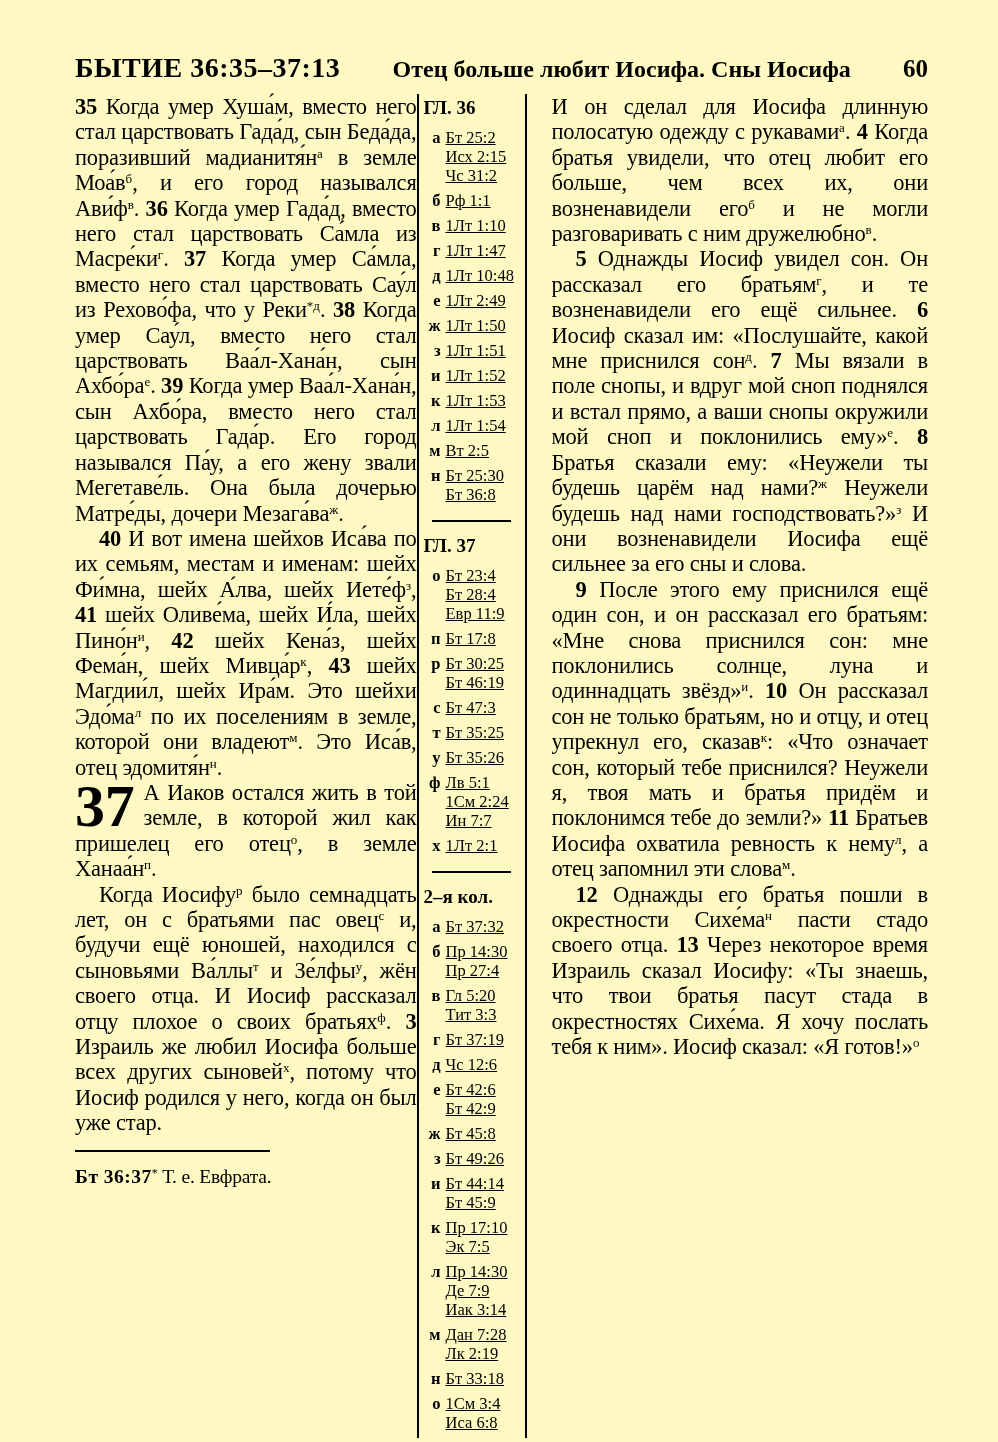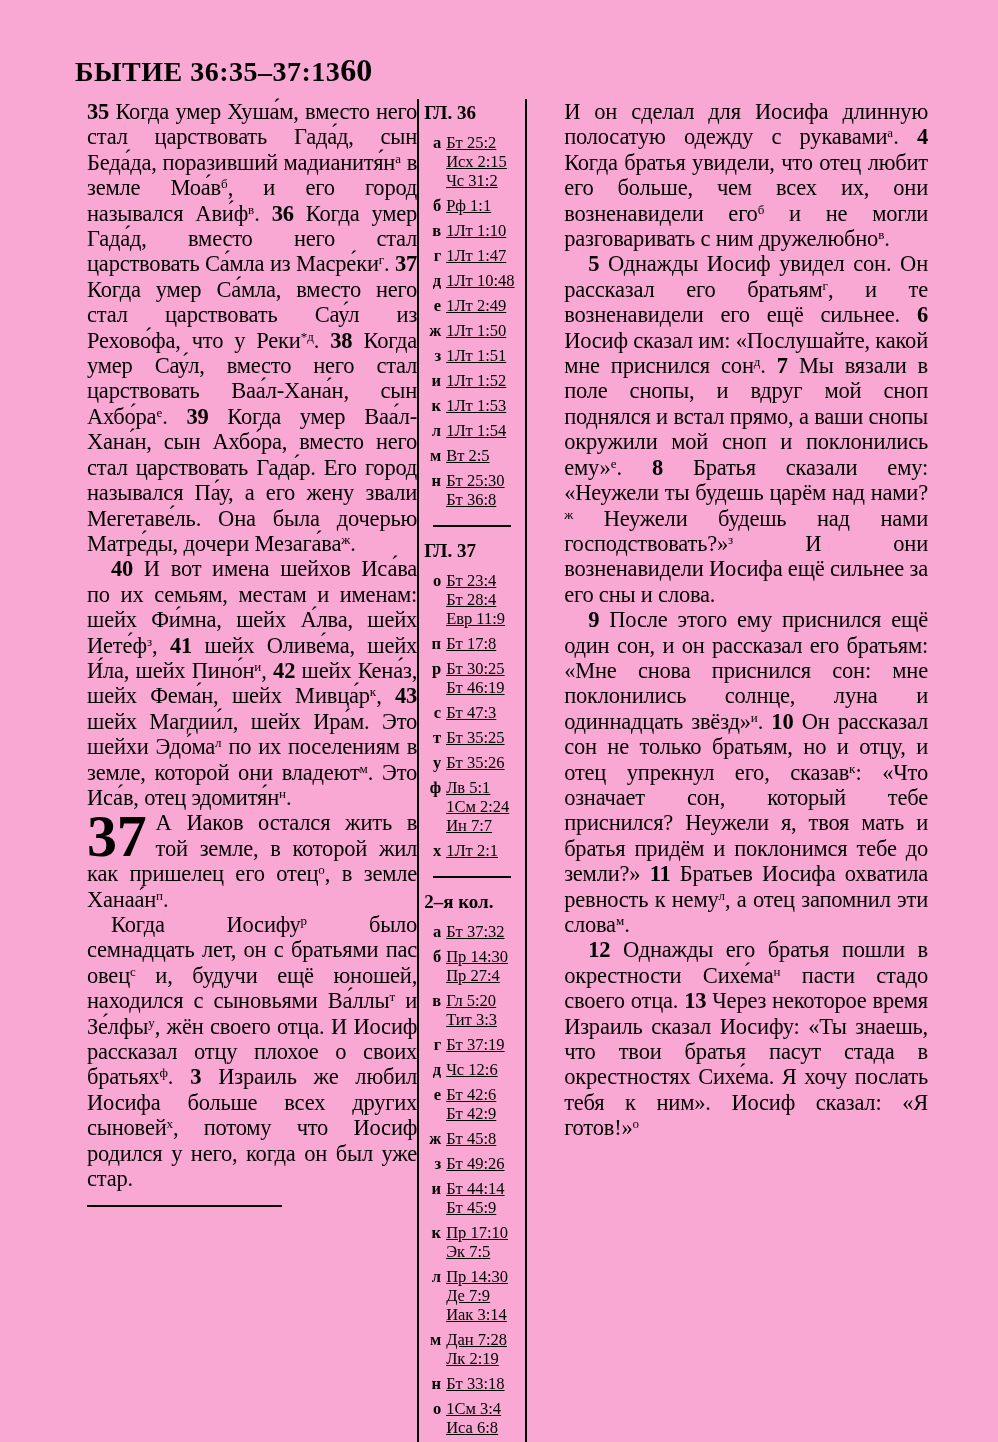--- a/index.html
+++ b/index.html
@@ -1,27 +1,27 @@
 <!DOCTYPE html>
 <html lang="ru"><head>
 <meta charset="utf-8">
 <style>
   html,body{margin:0;padding:0;background:#e8e8e8;}
   .page{
-    width:998px;height:1442px;background:#f9a8d4;color:#000;
+    width:998px;height:1442px;background:#fef9c3;color:#000;
     font-family:"Liberation Serif","DejaVu Serif",serif;
     box-sizing:border-box;padding:52px 70px 0 75px;
     position:relative;overflow:hidden;margin:0 auto;
   }
   header{display:flex;align-items:baseline;font-weight:bold;white-space:nowrap;}
   .h-left{font-size:28px;letter-spacing:.5px;}
   .h-center{flex:1;text-align:center;font-size:24px;}
-  .h-page{font-size:32px;}
+  .h-page{font-size:25px;}
   .columns{display:flex;margin-top:10px;min-height:1290px;align-items:stretch;}
-  .body-col{font-size:22.5px;line-height:25.4px;text-align:justify;letter-spacing:-.2px;margin-left:12px;}
+  .body-col{font-size:22.5px;line-height:25.4px;text-align:justify;letter-spacing:-.2px;}
   .body-col.left{width:352px;}
   .body-col.right{width:388px;padding-left:25px;}
   .para{margin:0;}
   .para.indent{text-indent:24px;}
   .vnum{font-weight:bold;}
   sup.xref{font-size:13px;line-height:0;vertical-align:7px;letter-spacing:0;}
   .dropcap{float:left;font-weight:bold;font-size:60px;line-height:46px;margin:3px 9px 0 0;}
   .ref-col{
     width:110px;flex:none;box-sizing:border-box;
     border-left:2px solid #000;border-right:2px solid #000;
@@ -37,30 +37,32 @@
   .footnote{font-size:19.5px;}
   .footnote b{letter-spacing:.5px;}
   .footnote sup{font-size:12px;vertical-align:6px;}
 </style>
 </head>
 <body>
 
 <div class="page">
   <header>
     <span class="h-left">БЫТИЕ 36:35–37:13</span>
+    <span class="h-center">Отец больше любит Иосифа. Сны Иосифа</span>
     <span class="h-page">60</span>
   </header>
 
   <div class="columns">
     <div class="body-col left" id="left-col">
         <p class="para flush"><b class="vnum">35</b><span> Когда умер Хуша́м, вместо него стал царствовать Гада́д, сын Беда́да, поразивший мадианитя́н</span><sup class="xref">а</sup><span> в земле Моа́в</span><sup class="xref">б</sup><span>, и его город назывался Ави́ф</span><sup class="xref">в</sup><span>. </span><b class="vnum">36</b><span> Когда умер Гада́д, вместо него стал царствовать Са́мла из Масре́ки</span><sup class="xref">г</sup><span>. </span><b class="vnum">37</b><span> Когда умер Са́мла, вместо него стал царствовать Сау́л из Рехово́фа, что у Реки</span><sup class="xref">*д</sup><span>. </span><b class="vnum">38</b><span> Когда умер Сау́л, вместо него стал царствовать Ваа́л-Хана́н, сын Ахбо́ра</span><sup class="xref">е</sup><span>. </span><b class="vnum">39</b><span> Когда умер Ваа́л-Хана́н, сын Ахбо́ра, вместо него стал царствовать Гада́р. Его город назывался Па́у, а его жену звали Мегетаве́ль. Она была дочерью Матре́ды, дочери Мезага́ва</span><sup class="xref">ж</sup><span>.</span></p>
         <p class="para indent"><b class="vnum">40</b><span> И вот имена шейхов Иса́ва по их семьям, местам и именам: шейх Фи́мна, шейх А́лва, шейх Иете́ф</span><sup class="xref">з</sup><span>, </span><b class="vnum">41</b><span> шейх Оливе́ма, шейх И́ла, шейх Пино́н</span><sup class="xref">и</sup><span>, </span><b class="vnum">42</b><span> шейх Кена́з, шейх Фема́н, шейх Мивца́р</span><sup class="xref">к</sup><span>, </span><b class="vnum">43</b><span> шейх Магдии́л, шейх Ира́м. Это шейхи Эдо́ма</span><sup class="xref">л</sup><span> по их поселениям в земле, которой они владеют</span><sup class="xref">м</sup><span>. Это Иса́в, отец эдомитя́н</span><sup class="xref">н</sup><span>.</span></p>
         <p class="para chapter"><span class="dropcap">37</span><span>А Иаков остался жить в той земле, в которой жил как пришелец его отец</span><sup class="xref">о</sup><span>, в земле Ханаа́н</span><sup class="xref">п</sup><span>.</span></p>
         <p class="para indent"><span>Когда Иосифу</span><sup class="xref">р</sup><span> было семнадцать лет, он с братьями пас овец</span><sup class="xref">с</sup><span> и, будучи ещё юношей, находился с сыновьями Ва́ллы</span><sup class="xref">т</sup><span> и Зе́лфы</span><sup class="xref">у</sup><span>, жён своего отца. И Иосиф рассказал отцу плохое о своих братьях</span><sup class="xref">ф</sup><span>. </span><b class="vnum">3</b><span> Израиль же любил Иосифа больше всех других сыновей</span><sup class="xref">х</sup><span>, потому что Иосиф родился у него, когда он был уже стар.</span></p>
         <hr class="footnote-rule">
+        <div class="footnote"><b>Бт 36:37</b><sup>*</sup><span> Т. е. Евфрата.</span></div>
       </div>
     <div class="ref-col" id="ref-col">
         <div class="ref-group-title">ГЛ. 36</div>
         <div class="ref-entry">
           <span class="ref-letter">а</span>
           <span class="ref-list">
             <span class="ref-item">Бт 25:2</span>
             <span class="ref-item">Исх 2:15</span>
             <span class="ref-item">Чс 31:2</span>
           </span>

